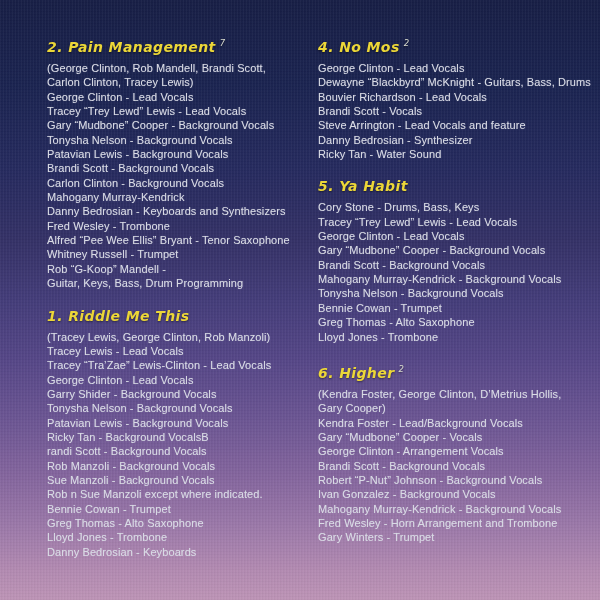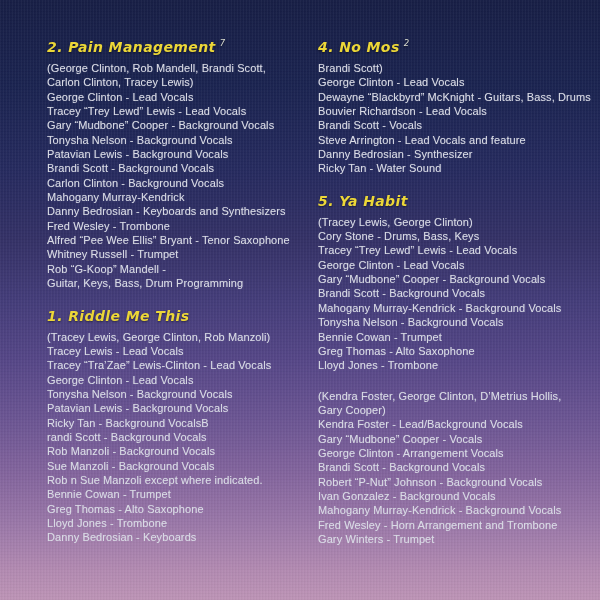--- a/index.html
+++ b/index.html
@@ -106,67 +106,67 @@
         </div>
   </div>
 
   <div class="section">
     <div class="track-title"><span>1. Riddle Me This</span></div>
     <div class="credit-lines">
           <div class="credit-line">(Tracey Lewis, George Clinton, Rob Manzoli)</div>
           <div class="credit-line">Tracey Lewis - Lead Vocals</div>
           <div class="credit-line">Tracey “Tra’Zae” Lewis-Clinton - Lead Vocals</div>
           <div class="credit-line">George Clinton - Lead Vocals</div>
+          <div class="credit-line">Garry Shider - Background Vocals</div>
           <div class="credit-line">Tonysha Nelson - Background Vocals</div>
           <div class="credit-line">Patavian Lewis - Background Vocals</div>
           <div class="credit-line">Ricky Tan - Background VocalsB</div>
           <div class="credit-line">randi Scott - Background Vocals</div>
           <div class="credit-line">Rob Manzoli - Background Vocals</div>
           <div class="credit-line">Sue Manzoli - Background Vocals</div>
           <div class="credit-line">Rob n Sue Manzoli except where indicated.</div>
           <div class="credit-line">Bennie Cowan - Trumpet</div>
           <div class="credit-line">Greg Thomas - Alto Saxophone</div>
           <div class="credit-line">Lloyd Jones - Trombone</div>
           <div class="credit-line">Danny Bedrosian - Keyboards</div>
         </div>
   </div>
 </div>
   <div class="column col-1">
   <div class="section">
     <div class="track-title"><span>4. No Mos</span><span class="sup">2</span></div>
     <div class="credit-lines">
-          <div class="credit-line">Brandi Scott)</div>
           <div class="credit-line">George Clinton - Lead Vocals</div>
           <div class="credit-line">Dewayne “Blackbyrd” McKnight - Guitars, Bass, Drums</div>
           <div class="credit-line">Bouvier Richardson - Lead Vocals</div>
           <div class="credit-line">Brandi Scott - Vocals</div>
           <div class="credit-line">Steve Arrington - Lead Vocals and feature</div>
           <div class="credit-line">Danny Bedrosian - Synthesizer</div>
           <div class="credit-line">Ricky Tan - Water Sound</div>
         </div>
   </div>
 
   <div class="section">
     <div class="track-title"><span>5. Ya Habit</span></div>
     <div class="credit-lines">
-          <div class="credit-line">(Tracey Lewis, George Clinton)</div>
           <div class="credit-line">Cory Stone - Drums, Bass, Keys</div>
           <div class="credit-line">Tracey “Trey Lewd” Lewis - Lead Vocals</div>
           <div class="credit-line">George Clinton - Lead Vocals</div>
           <div class="credit-line">Gary “Mudbone” Cooper - Background Vocals</div>
           <div class="credit-line">Brandi Scott - Background Vocals</div>
           <div class="credit-line">Mahogany Murray-Kendrick - Background Vocals</div>
           <div class="credit-line">Tonysha Nelson - Background Vocals</div>
           <div class="credit-line">Bennie Cowan - Trumpet</div>
           <div class="credit-line">Greg Thomas - Alto Saxophone</div>
           <div class="credit-line">Lloyd Jones - Trombone</div>
         </div>
   </div>
 
   <div class="section">
+    <div class="track-title"><span>6. Higher</span><span class="sup">2</span></div>
     <div class="credit-lines">
           <div class="credit-line">(Kendra Foster, George Clinton, D’Metrius Hollis,</div>
           <div class="credit-line">Gary Cooper)</div>
           <div class="credit-line">Kendra Foster - Lead/Background Vocals</div>
           <div class="credit-line">Gary “Mudbone” Cooper - Vocals</div>
           <div class="credit-line">George Clinton - Arrangement Vocals</div>
           <div class="credit-line">Brandi Scott - Background Vocals</div>
           <div class="credit-line">Robert “P-Nut” Johnson - Background Vocals</div>
           <div class="credit-line">Ivan Gonzalez - Background Vocals</div>
           <div class="credit-line">Mahogany Murray-Kendrick - Background Vocals</div>

